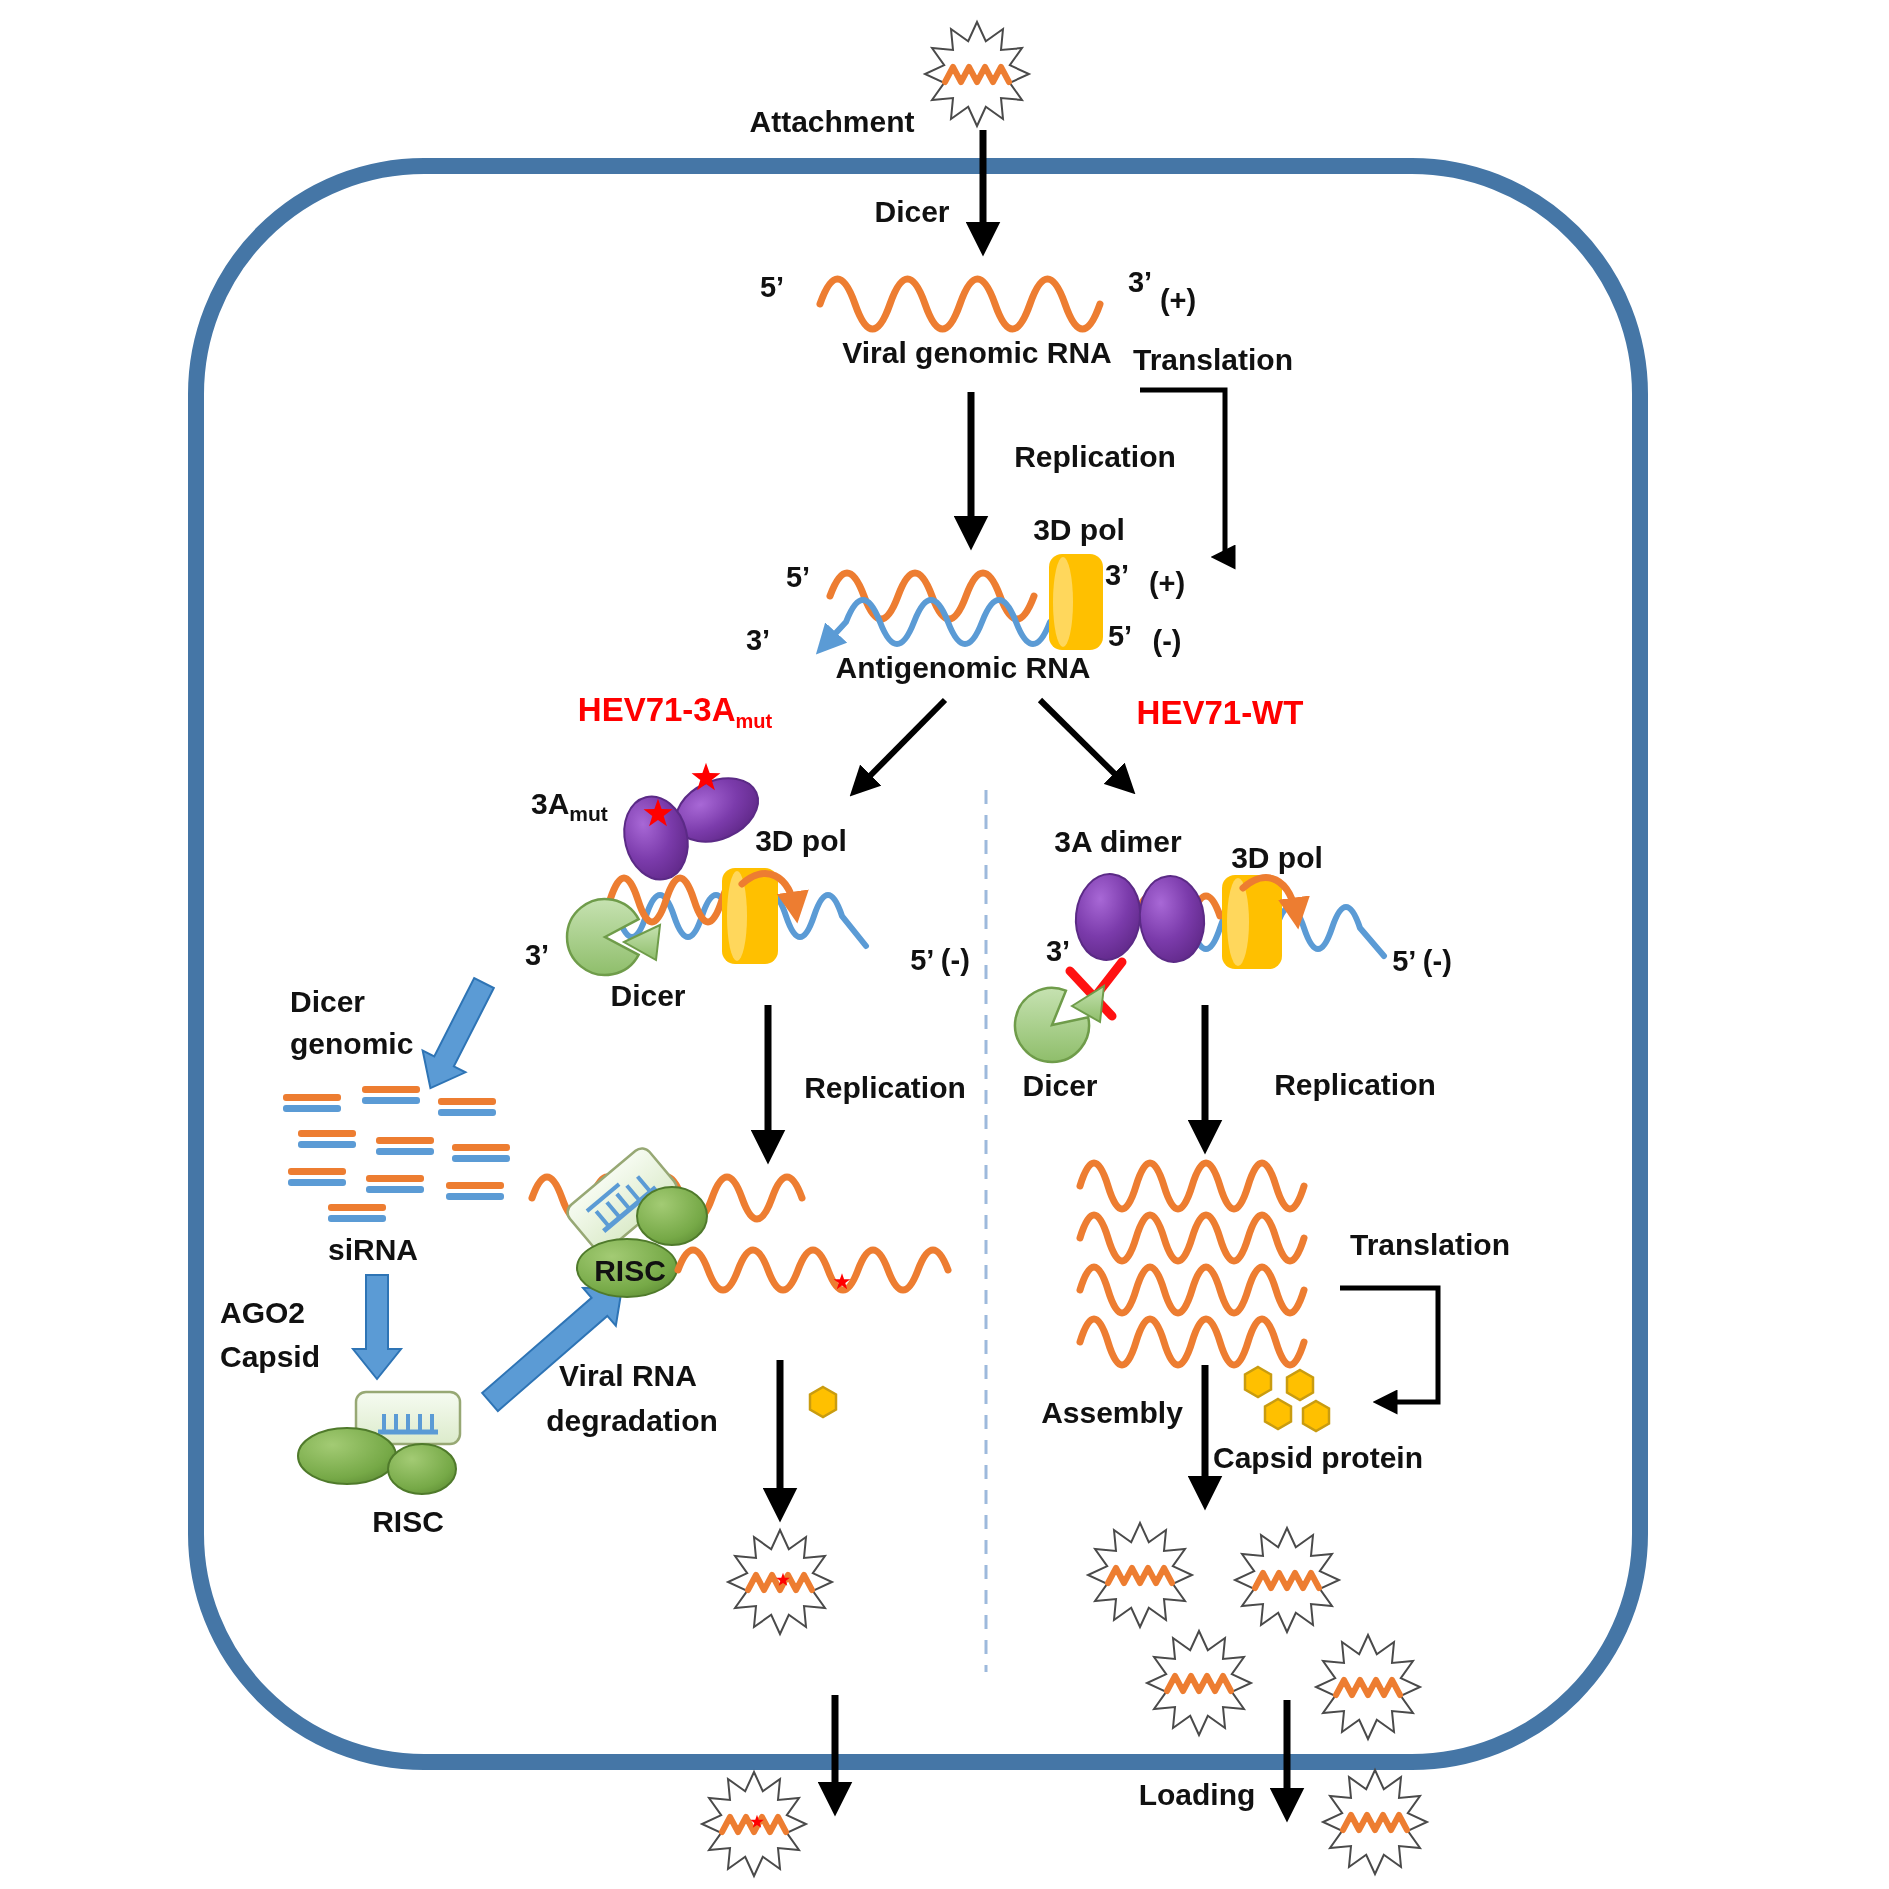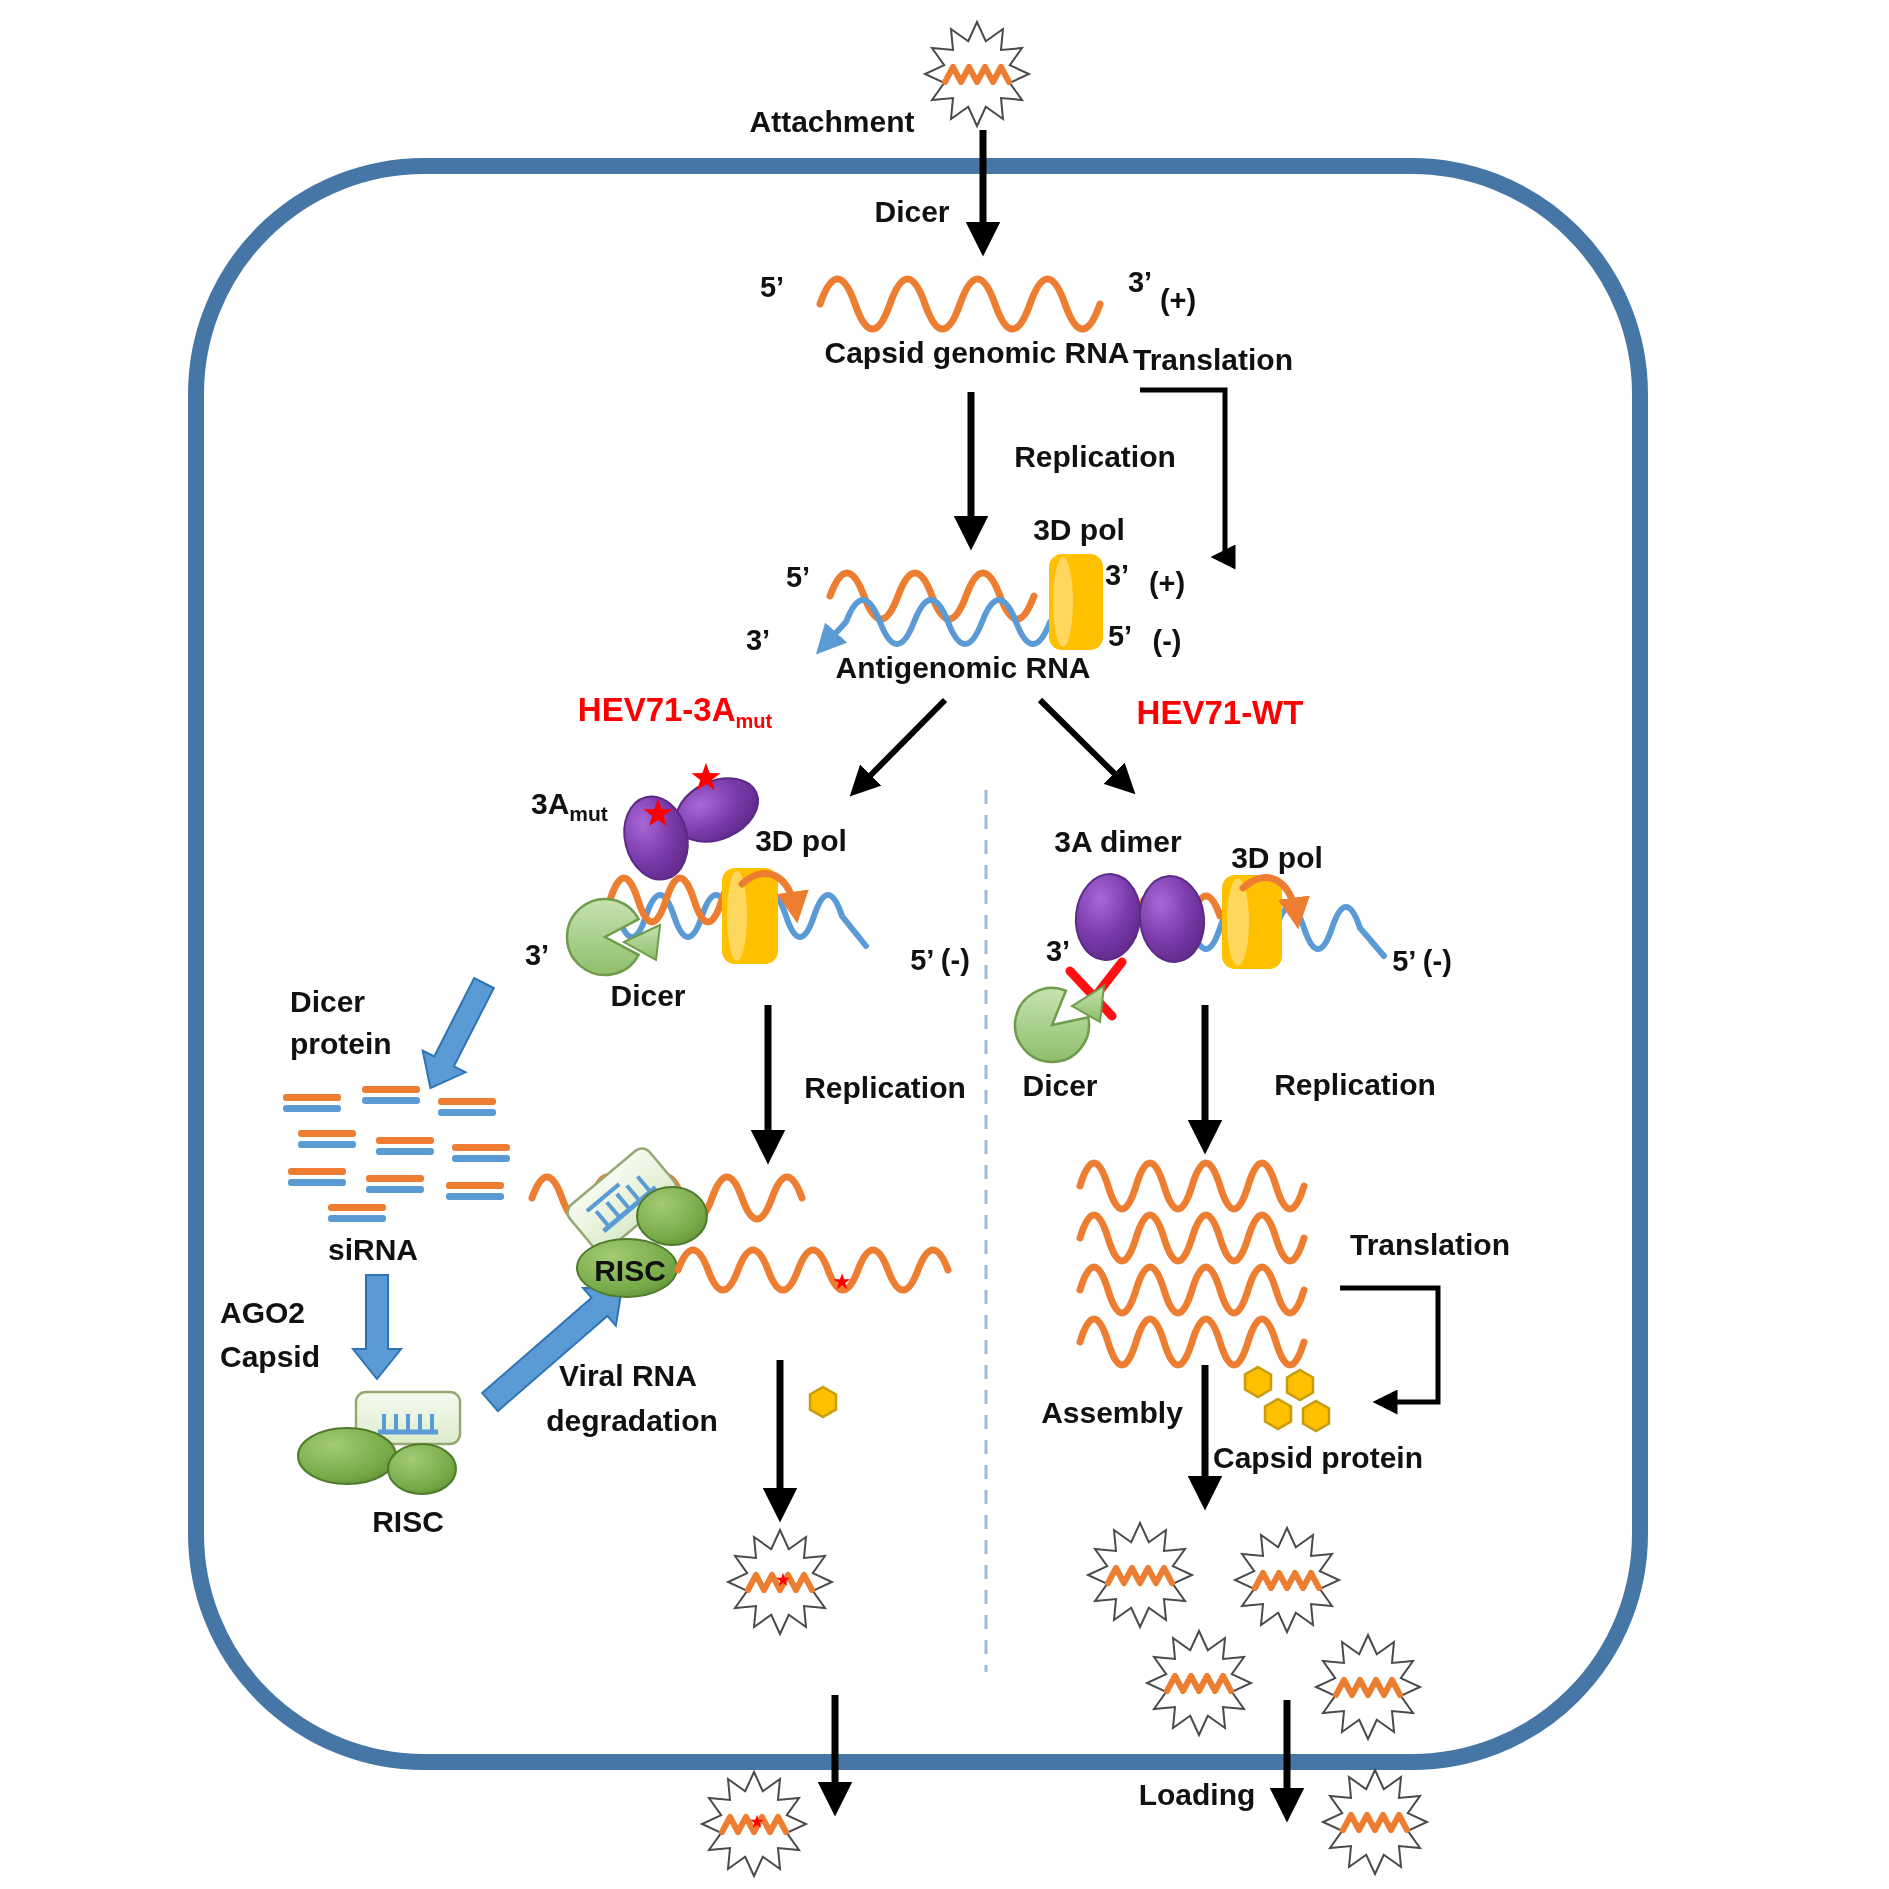--- a/index.html
+++ b/index.html
@@ -233,21 +233,21 @@
   <use href="#virion" transform="translate(1368,1687)"></use>
   <line x1="1287" y1="1700" x2="1287" y2="1812" stroke="#000" stroke-width="7" marker-end="url(#mBlack)"></line>
   <use href="#virion" transform="translate(1375,1822)"></use>
 </svg>
 
 <div class="lbl" style="left:832px;top:122px">Attachment</div>
 <div class="lbl" style="left:912px;top:212px">Dicer</div>
 <div class="lbl prime" style="left:772px;top:287px">5’</div>
 <div class="lbl prime" style="left:1140px;top:282px">3’</div>
 <div class="lbl prime" style="left:1178px;top:300px">(+)</div>
-<div class="lbl" style="left:977px;top:353px">Capsid genomic RNA</div>
+<div class="lbl" style="left:977px;top:353px">Viral genomic RNA</div>
 <div class="lbl" style="left:1213px;top:360px">Translation</div>
 <div class="lbl" style="left:1095px;top:457px">Replication</div>
 <div class="lbl" style="left:1079px;top:530px">3D pol</div>
 
 <div class="lbl prime" style="left:798px;top:577px">5’</div>
 <div class="lbl prime" style="left:758px;top:640px">3’</div>
 <div class="lbl prime" style="left:1117px;top:575px">3’</div>
 <div class="lbl prime" style="left:1167px;top:583px">(+)</div>
 <div class="lbl prime" style="left:1120px;top:636px">5’</div>
 <div class="lbl prime" style="left:1167px;top:641px">(-)</div>
@@ -256,21 +256,21 @@
 <div class="lbl red-title" style="left:675px;top:712px"><span>HEV71-3A</span><span class="sub2" style="color:#FF0000">mut</span></div>
 <div class="lbl red-title" style="left:1220px;top:712px">HEV71-WT</div>
 
 <div class="lbl la" style="left:531px;top:806px"><span>3A</span><span class="sub">mut</span></div>
 <div class="lbl" style="left:801px;top:841px">3D pol</div>
 <div class="lbl prime" style="left:537px;top:955px">3’</div>
 <div class="lbl" style="left:648px;top:996px">Dicer</div>
 <div class="lbl prime" style="left:940px;top:960px">5’ (-)</div>
 <div class="lbl" style="left:885px;top:1088px">Replication</div>
 <div class="lbl la" style="left:290px;top:1002px">Dicer</div>
-<div class="lbl la" style="left:290px;top:1044px">protein</div>
+<div class="lbl la" style="left:290px;top:1044px">genomic</div>
 <div class="lbl" style="left:373px;top:1250px">siRNA</div>
 <div class="lbl la" style="left:220px;top:1313px">AGO2</div>
 <div class="lbl la" style="left:220px;top:1357px">Capsid</div>
 <div class="lbl" style="left:630px;top:1271px">RISC</div>
 <div class="lbl" style="left:628px;top:1376px">Viral RNA</div>
 <div class="lbl" style="left:632px;top:1421px">degradation</div>
 <div class="lbl" style="left:408px;top:1522px">RISC</div>
 
 <div class="lbl" style="left:1118px;top:842px">3A dimer</div>
 <div class="lbl" style="left:1277px;top:858px">3D pol</div>

